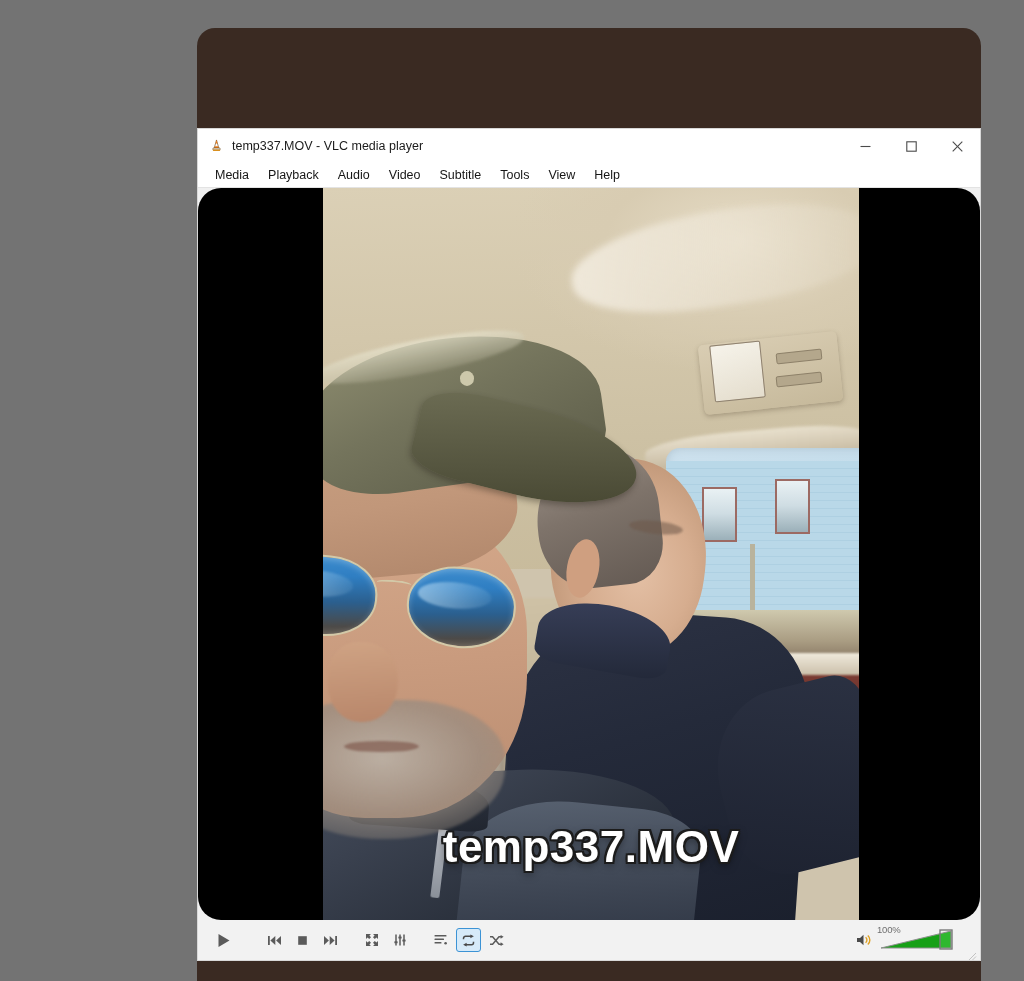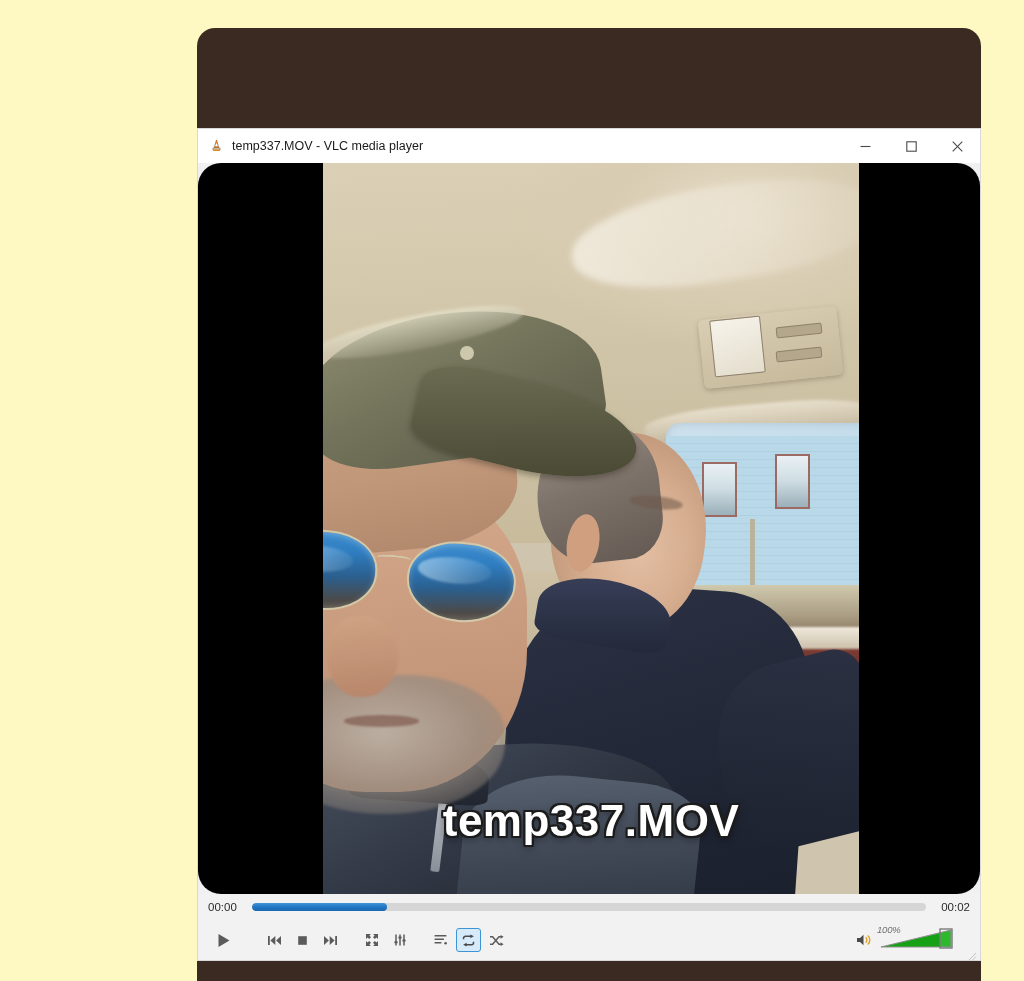--- a/index.html
+++ b/index.html
@@ -10,21 +10,21 @@
     height: 981px;
     overflow: hidden;
     background: #ffffff;
     font-family: "Liberation Sans", sans-serif;
   }
 
   #screen {
     position: relative;
     width: 1024px;
     height: 981px;
-    background: #fef9c3;
+    background: #737373;
   }
 
   
   .backdrop {
     position: absolute;
     left: 197px;
     top: 28px;
     width: 784px;
     height: 953px;
     background: #3a2a22;
@@ -583,25 +583,24 @@
   .btn.active {
     background: #d6eaf9;
     border: 1px solid #3c93d5;
   }
   .btn svg { display: block; }
 
   
   .volume-block {
     margin-left: auto;
     display: flex;
-    align-items: flex-start;
+    align-items: center;
     gap: 4px;
     position: relative;
     padding-right: 14px;
-    font-style: italic;
   }
   .vol-pct {
     position: absolute;
     left: 26px;
     top: -4px;
     font-size: 9.5px;
     color: #6f6f6f;
     letter-spacing: -.2px;
   }
   .vol-slider { position: relative; width: 78px; height: 22px; }
@@ -651,20 +650,30 @@
         </button>
         <button class="win-btn" title="Close">
           <svg width="11" height="11" viewBox="0 0 11 11" aria-hidden="true">
             <line x1="0.7" y1="0.7" x2="10.3" y2="10.3" stroke="#4a4a4a" stroke-width="1.1"></line>
             <line x1="10.3" y1="0.7" x2="0.7" y2="10.3" stroke="#4a4a4a" stroke-width="1.1"></line>
           </svg>
         </button>
       </div>
     </div>
 
+    <div class="menubar">
+      <div class="menu-item">Media</div>
+      <div class="menu-item">Playback</div>
+      <div class="menu-item">Audio</div>
+      <div class="menu-item">Video</div>
+      <div class="menu-item">Subtitle</div>
+      <div class="menu-item">Tools</div>
+      <div class="menu-item">View</div>
+      <div class="menu-item">Help</div>
+    </div>
 
     <div class="video-stage">
       <div class="video-frame">
 
         <div class="headliner"></div>
         <div class="ceiling-seam"></div>
         <div class="dome-console"></div>
         <div class="dome-lens"></div>
         <div class="dome-slot s1"></div>
         <div class="dome-slot s2"></div>
@@ -712,27 +721,20 @@
 
         <div class="fg-cap"></div>
         <div class="fg-cap-band"></div>
         <div class="fg-cap-btn"></div>
         <div class="fg-cap-brim"></div>
 
         <div class="video-osd">temp337.MOV</div>
       </div>
     </div>
 
-    <div class="seek-row">
-      <span class="time-label">00:00</span>
-      <div class="seek-bar">
-        <div class="seek-fill" id="seek-fill" style="width: 20%;"></div>
-      </div>
-      <span class="time-label right">00:02</span>
-    </div>
 
     <div class="controls-row">
 
       <div class="ctl-group">
         <button class="btn play" title="Play">
           <svg width="17" height="17" viewBox="0 0 17 17" aria-hidden="true">
             <polygon points="3.5,2 14.5,8.5 3.5,15" fill="#5b5b5b"></polygon>
           </svg>
         </button>
       </div>

